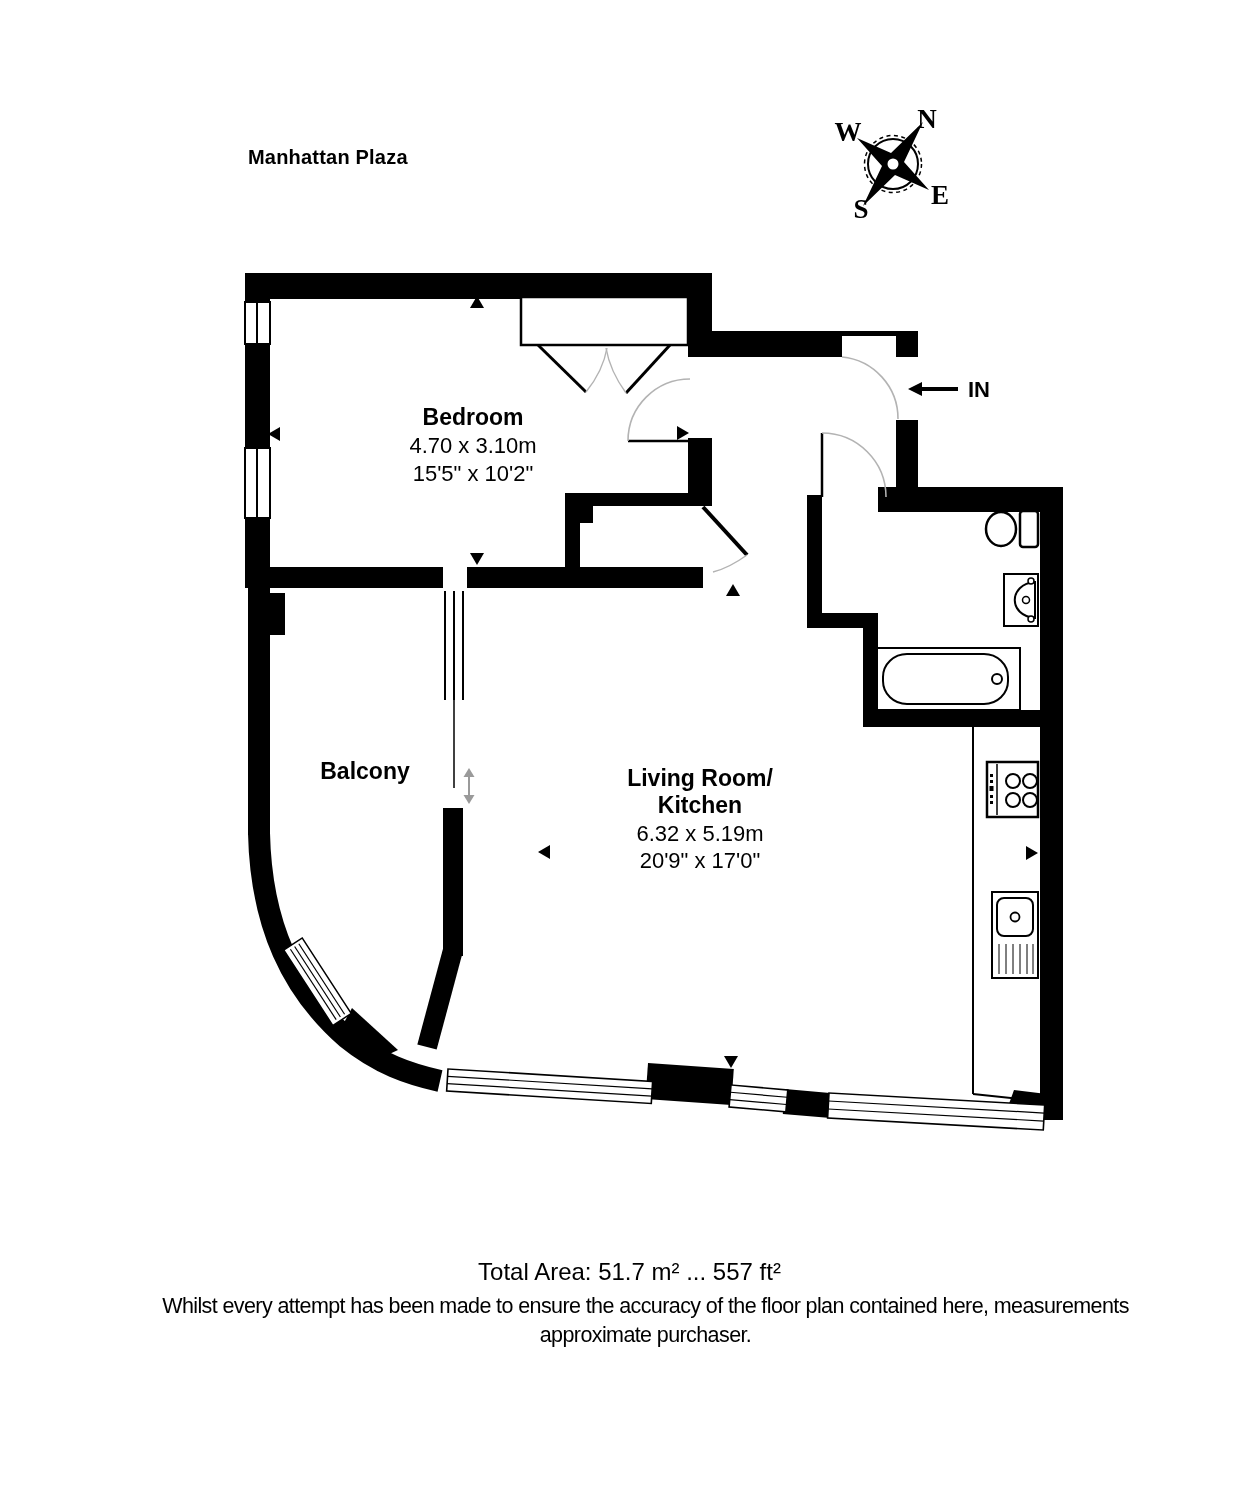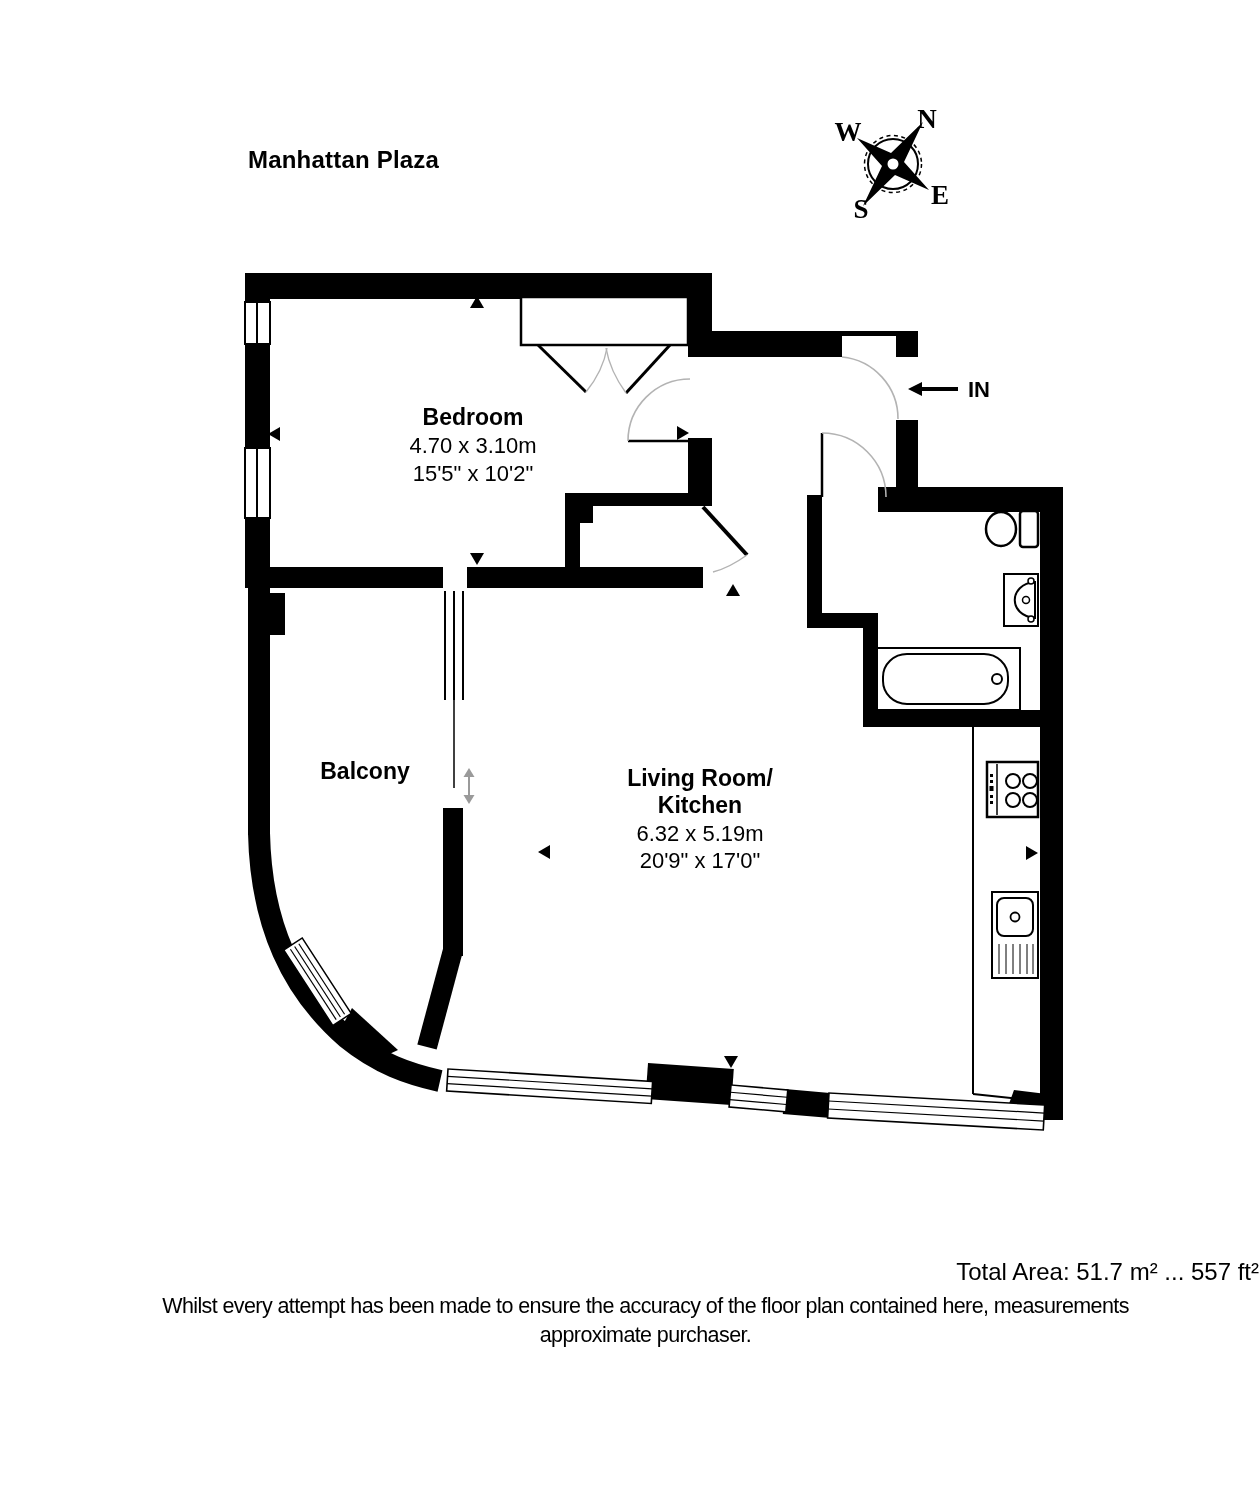--- a/index.html
+++ b/index.html
@@ -3,25 +3,25 @@
 <meta charset="utf-8">
 <style>
   html,body{margin:0;padding:0;background:#fff;}
   .page{
     position:relative;width:1259px;height:1500px;background:var(--bg,#fff);
     font-family:"Liberation Sans",sans-serif;color:#000;overflow:hidden;
   }
   .plan-svg{position:absolute;left:0;top:0;}
   .page-title{
     position:absolute;left:248px;top:146px;
-    font-size:24px;font-weight:bold;letter-spacing:0.2px;
+    font-size:20px;font-weight:bold;letter-spacing:0.2px;
   }
   .total-area{
     position:absolute;left:0;top:1258px;width:100%;
-    text-align:right;font-size:24px;
+    text-align:center;font-size:24px;
   }
   .disclaimer{
     position:absolute;left:0;top:1292px;width:100%;
     text-align:center;font-size:21.5px;line-height:28.5px;letter-spacing:-0.6px;margin-left:16px;
   }
   .svg-label{font-family:"Liberation Sans",sans-serif;}
   .room-name{font-size:23px;font-weight:bold;}
   .room-dim{font-size:22px;}
   .in-label{font-size:22px;font-weight:bold;}
   .compass-letter{font-family:"Liberation Serif",serif;font-size:27px;font-weight:bold;}

